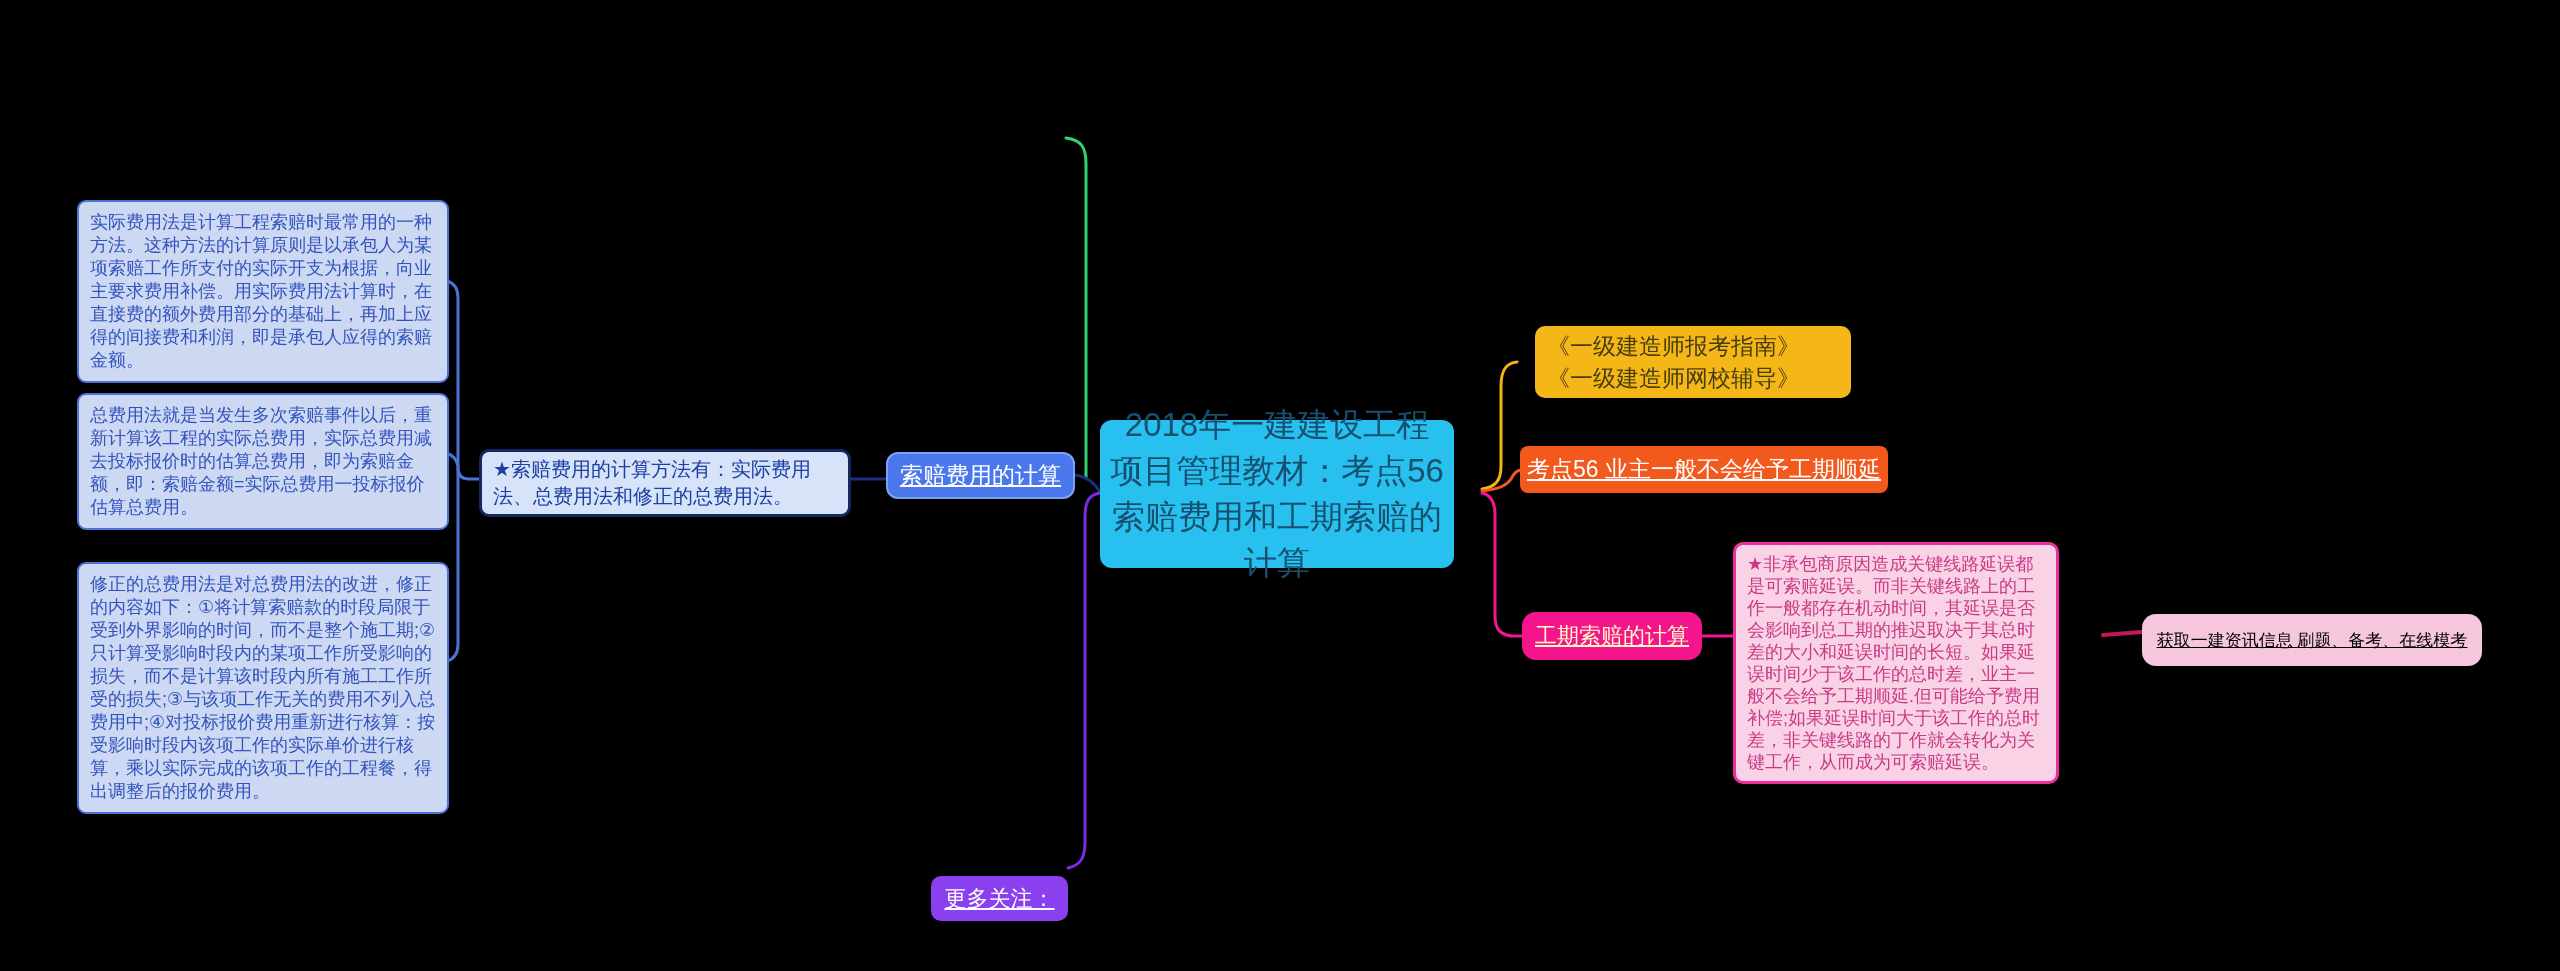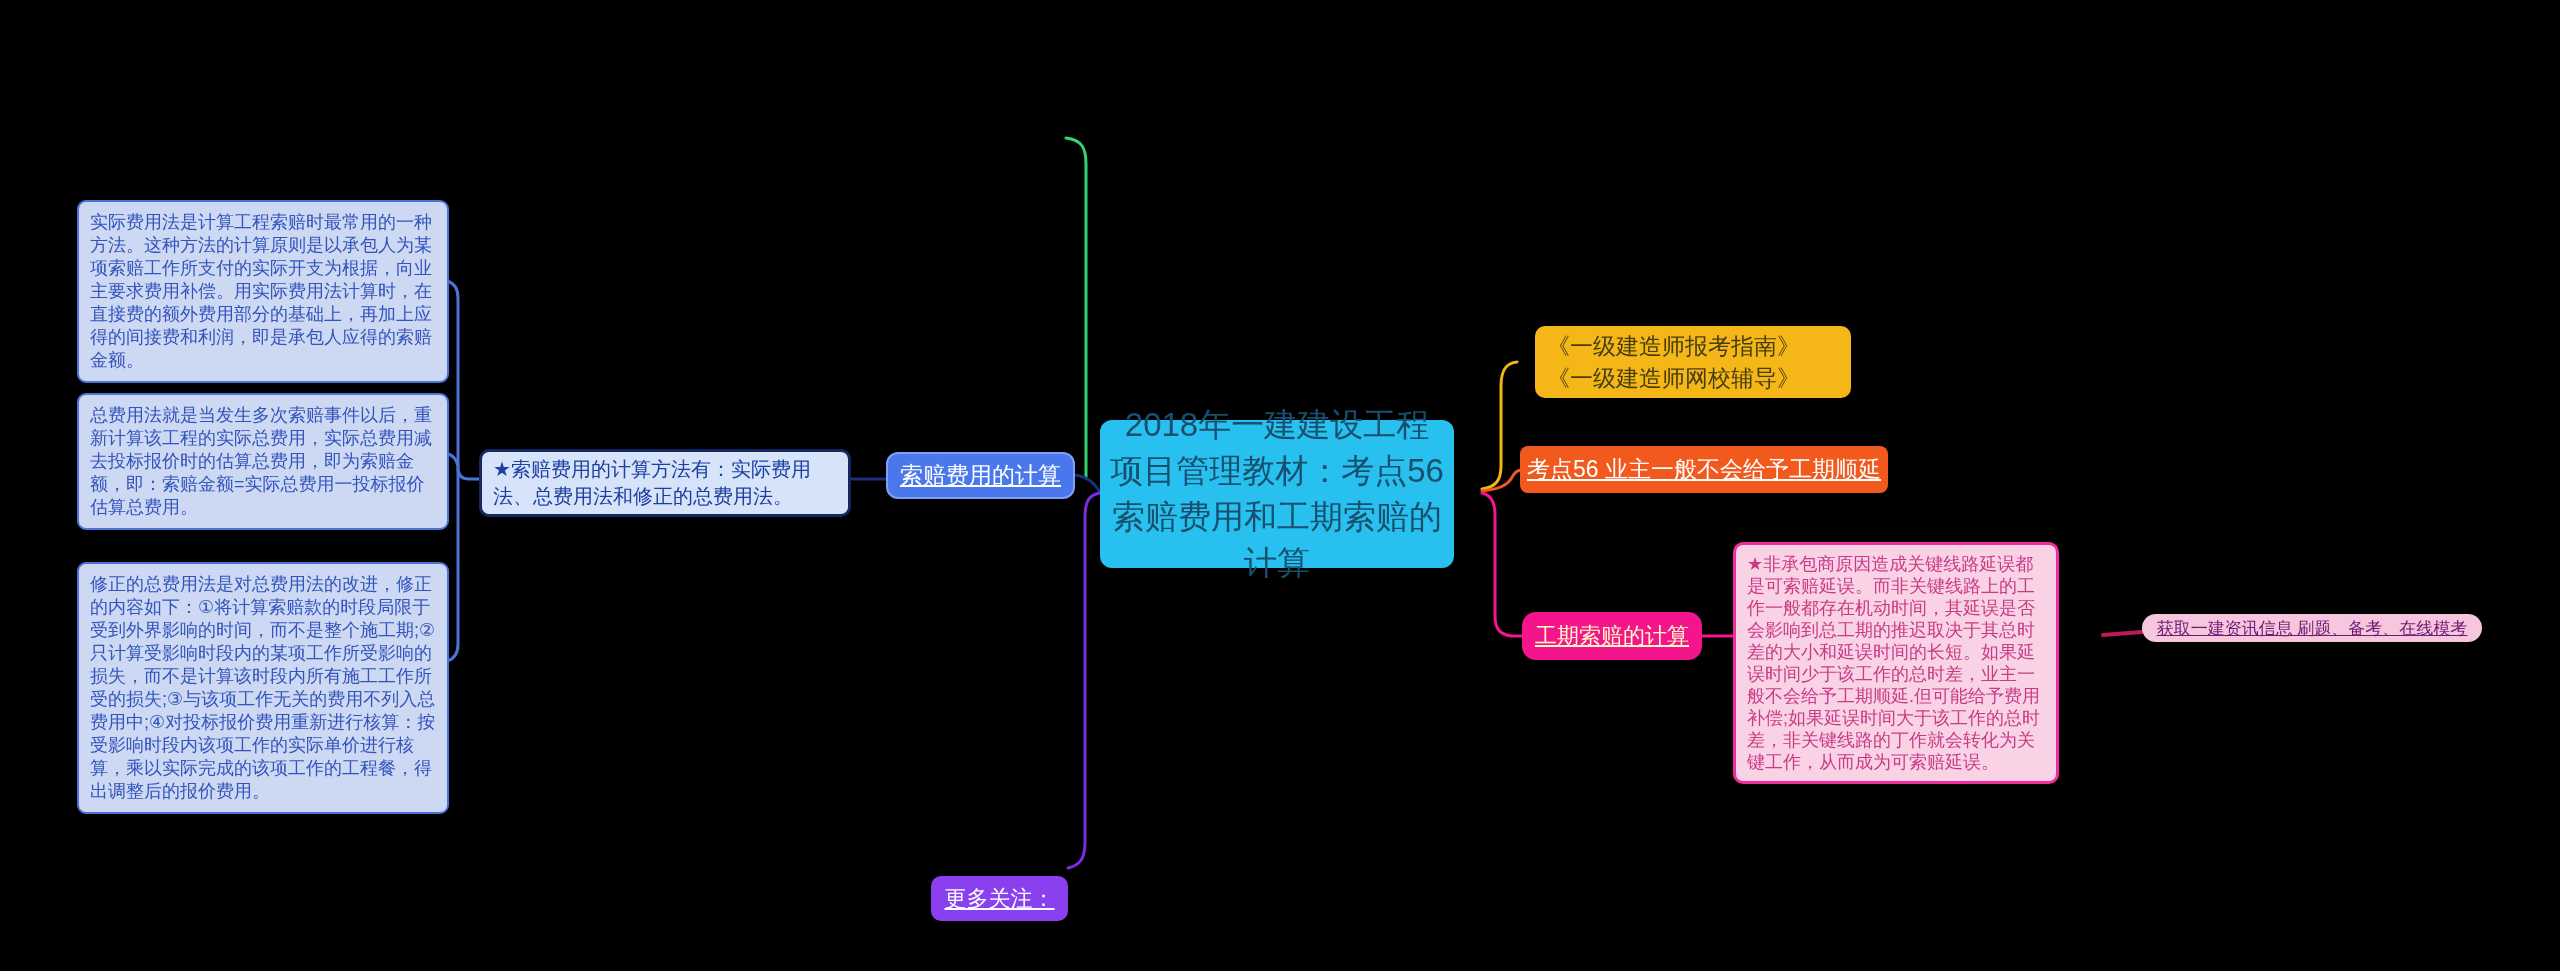--- a/index.html
+++ b/index.html
@@ -46,22 +46,22 @@
   
   .n-schedule{left:1522px;top:612px;width:180px;height:48px;background:#F4148C;
     border-radius:14px;color:#fef9c3;font-size:22px;}
 
   
   .n-schednote{left:1733px;top:536px;width:326px;min-height:200px;background:#F9D3E5;
     border:3px solid #EE2E9E;border-radius:10px;color:#C93A86;
     font-size:18px;line-height:22px;padding:8px 11px;margin-top:6px;}
 
   
-  .n-info{left:2142px;top:614px;width:340px;height:28px;background:#F6C6DC;
-    border-radius:14px;color:#701a75;font-size:17px;}
+  .n-info{left:2142px;top:614px;width:340px;height:52px;background:#F6C6DC;
+    border-radius:14px;color:#000000;font-size:17px;}
 
   
   .n-more{left:931px;top:848px;width:137px;height:45px;background:#8A40EF;
     border-radius:10px;color:#FFFFFF;font-size:22px;margin-top:28px;}
 </style>
 </head>
 <body>
 
 <div id="canvas">
 

